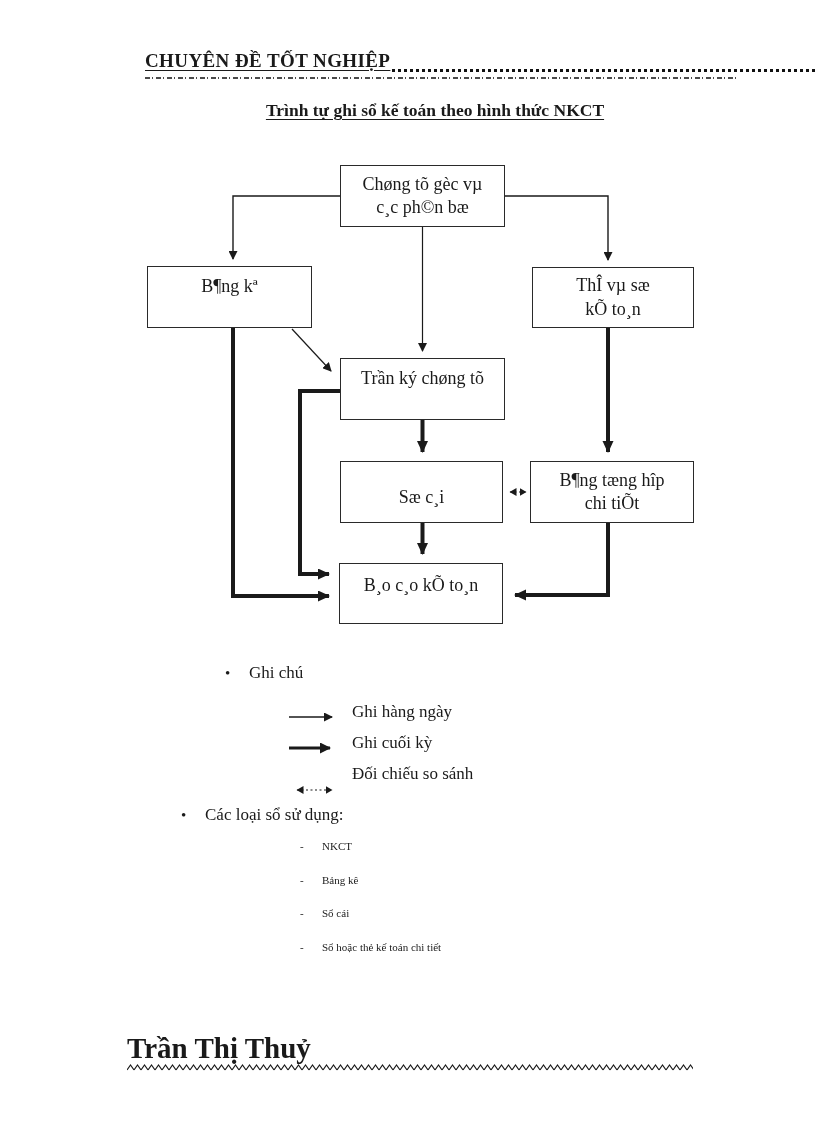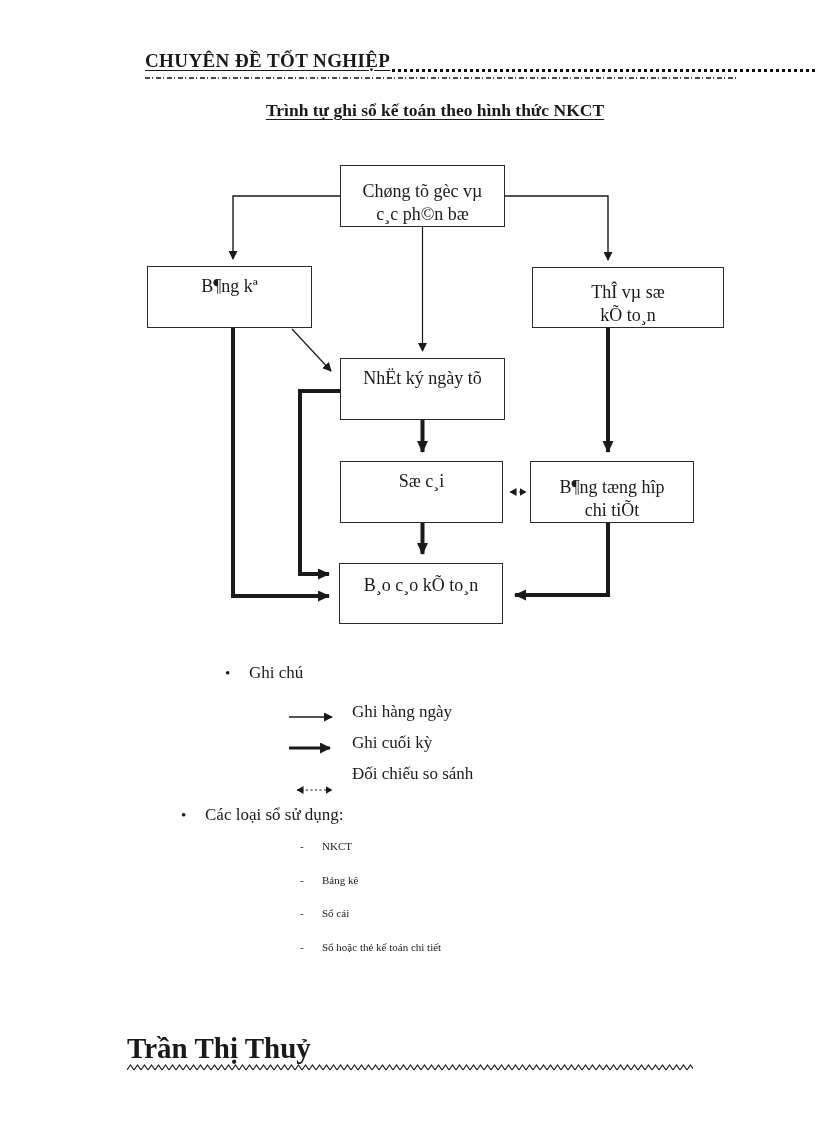--- a/index.html
+++ b/index.html
@@ -33,21 +33,21 @@
     font-size:17.5px; font-weight:bold; text-decoration:underline;
     text-underline-offset:3px;
   }
 
   
   .flow { left:0; top:140px; width:816px; height:510px; }
   .fbox {
     position:absolute; box-sizing:border-box; border:1.6px solid #2a2a2a;
     background:#fff; text-align:center; font-size:18px; line-height:1.28;
   }
-  .fbox.vcenter { display:flex; flex-direction:column; justify-content:flex-end; }
+  .fbox.vcenter { display:flex; flex-direction:column; justify-content:center; }
   .fbox.vtop { padding-top:8px; }
   .connectors { position:absolute; left:0; top:0; width:816px; height:510px; }
 
   
   .bullet-row { white-space:nowrap; font-size:17px; }
   .bullet-glyph { display:inline-block; width:24px; font-size:15px; }
   .legend-label { font-size:17px; white-space:nowrap; }
   .dash-item { white-space:nowrap; font-size:11px;margin-left:23px; }
   .dash-glyph { display:inline-block; width:22px; }
 
@@ -100,30 +100,30 @@
 
     <div class="fbox vcenter" style="left:340px; top:25px; width:165px; height:62px;">
       <span>Chøng tõ gèc vµ</span>
       <span>c¸c ph©n bæ</span>
     </div>
 
     <div class="fbox vtop" style="left:147px; top:126px; width:165px; height:62px;">
       <span>B¶ng kª</span>
     </div>
 
-    <div class="fbox vcenter" style="left:532px; top:127px; width:192px; height:61px;">
+    <div class="fbox vcenter" style="left:532px; top:127px; width:162px; height:61px;">
       <span>ThÎ vµ sæ</span>
       <span>kÕ to¸n</span>
     </div>
 
     <div class="fbox vtop" style="left:340px; top:218px; width:165px; height:62px;">
-      <span>NhËt ký ngày tõ</span>
+      <span>Trần ký chøng tõ</span>
     </div>
 
-    <div class="fbox vtop" style="left:340px; top:321px; width:163px; height:62px; padding-top:8px;">
+    <div class="fbox vtop" style="left:340px; top:321px; width:163px; height:62px; padding-top:24px;">
       <span>Sæ c¸i</span>
     </div>
 
     <div class="fbox vcenter" style="left:530px; top:321px; width:164px; height:62px;">
       <span>B¶ng tæng hîp</span>
       <span>chi tiÕt</span>
     </div>
 
     <div class="fbox vtop" style="left:339px; top:423px; width:164px; height:61px; padding-top:10px;">
       <span>B¸o c¸o kÕ to¸n</span>

